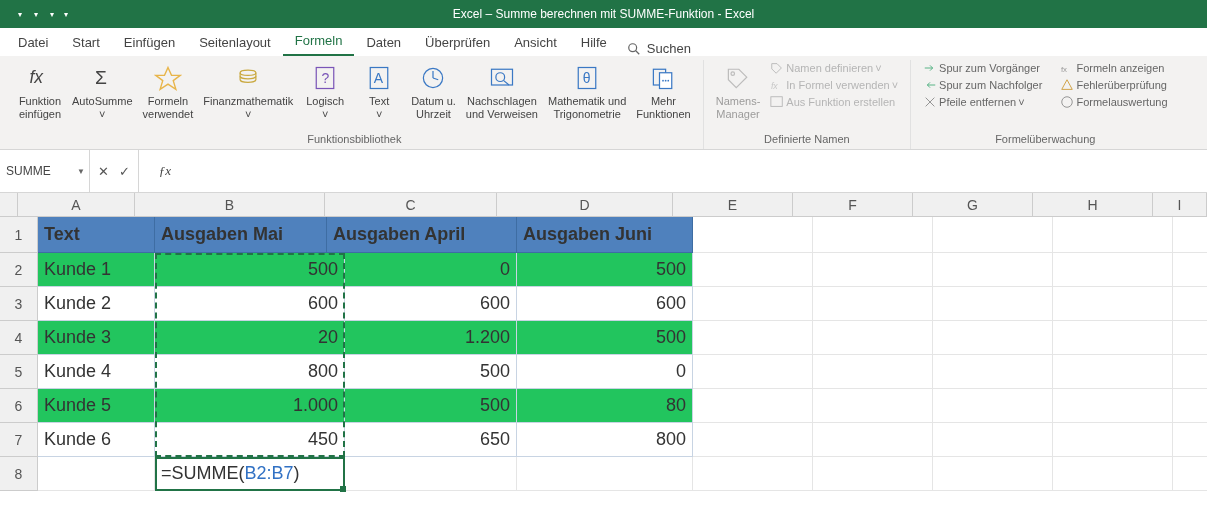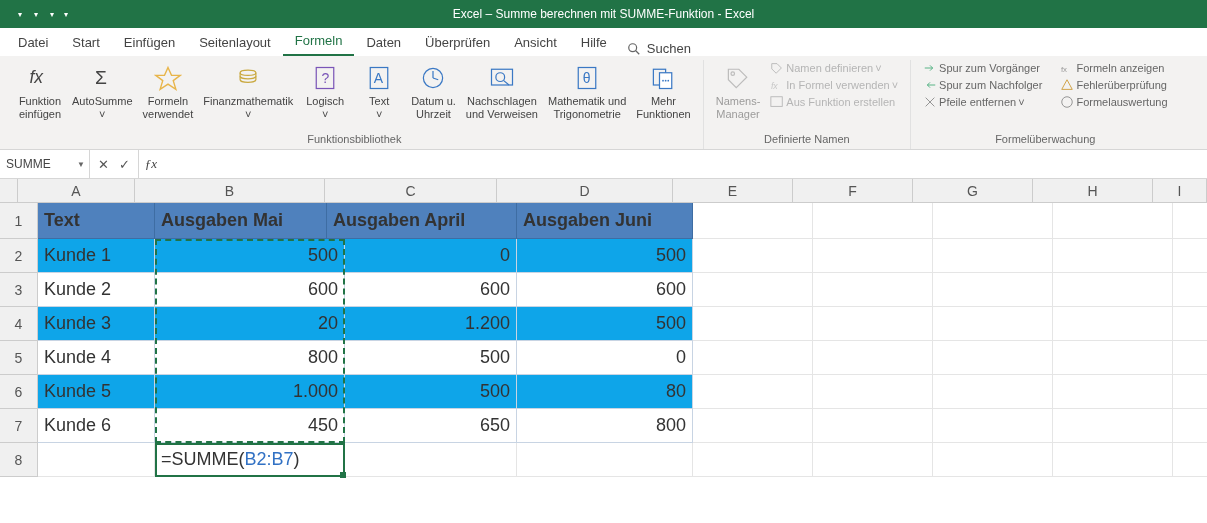--- a/index.html
+++ b/index.html
@@ -30,38 +30,38 @@
 .big-btn .icon { height: 32px; display: flex; align-items: center; justify-content: center; }
 .big-btn svg { width: 28px; height: 28px; }
 .big-btn .lbl { margin-top: 1px; }
 .small-col { display: flex; flex-direction: column; gap: 1px; }
 .small-btn { display: flex; align-items: center; gap: 2px; font-size: 11px; padding: 1px 4px; cursor: pointer; color: #666; }
 .small-btn.disabled { color: #b5b5b5; }
 .small-btn svg { width: 14px; height: 14px; fill: #9a9a9a; }
 .small-btn.disabled svg { fill: #c8c8c8; }
 
 
-.formula-bar { height: 29px; display: flex; align-items: stretch; border-bottom: 1px solid #d6d6d6; }
+.formula-bar { height: 43px; display: flex; align-items: stretch; border-bottom: 1px solid #d6d6d6; }
 .namebox { width: 90px; border-right: 1px solid #d6d6d6; display: flex; align-items: center; padding: 0 6px; font-size: 12px; position: relative; }
 .namebox .dd { position: absolute; right: 4px; font-size: 8px; color: #666; }
 .fx-btns { display: flex; align-items: center; gap: 10px; padding: 0 8px; border-right: 1px solid #d6d6d6; }
 .fx-btns span { cursor: pointer; font-size: 13px; color: #555; }
-.fx-label { font-style: italic; font-family: "Cambria Math", serif; font-size: 13px; padding: 0 6px; display:flex;align-items:center;}
+.fx-label { font-style: italic; font-family: "Cambria Math", serif; font-size: 13px; padding: 0 6px; display:flex;align-items:center;margin-left:14px;}
 .formula-input { flex: 1; display: flex; align-items: center; padding: 0 6px; font-size: 13px; }
 .corner { width: 38px; height: 24px; background: #f0f0f0; border-right: 1px solid #ccc; border-bottom: 1px solid #ccc; }
 .col-headers { display: flex; height: 24px; }
 .colh { background: #f0f0f0; border-right: 1px solid #ccc; border-bottom: 1px solid #ccc; display: flex; align-items: center; justify-content: center; font-size: 14px; color: #555; cursor: pointer; }
 .row-headers { display: flex; flex-direction: column; }
 .rowh { width: 38px; background: #f0f0f0; border-right: 1px solid #ccc; border-bottom: 1px solid #ccc; display: flex; align-items: center; justify-content: center; font-size: 14px; color: #555; cursor: pointer; }
 .cells { position: relative; }
 .crow { display: flex; }
 .cell { border-right: 1px solid #e5e5e5; border-bottom: 1px solid #e5e5e5; font-size: 18px; display: flex; align-items: center; padding: 0 6px; overflow: hidden; white-space: nowrap; }
 .cell.r { justify-content: flex-end; }
 .th { background: #4f81bd; color: #fff; font-weight: 600; font-size: 18px; }
-.alt { background: #0ea5e9; }
+.alt { background: #22c55e; }
 
 
 .cA { width: 117px; }
 .cB { width: 190px; }
 .cC { width: 172px; }
 .cD { width: 176px; }
 .cE,.cF,.cG,.cH { width: 120px; }
 .cI { width: 54px; }
 .rh1 { height: 36px; }
 .rh { height: 34px; }

